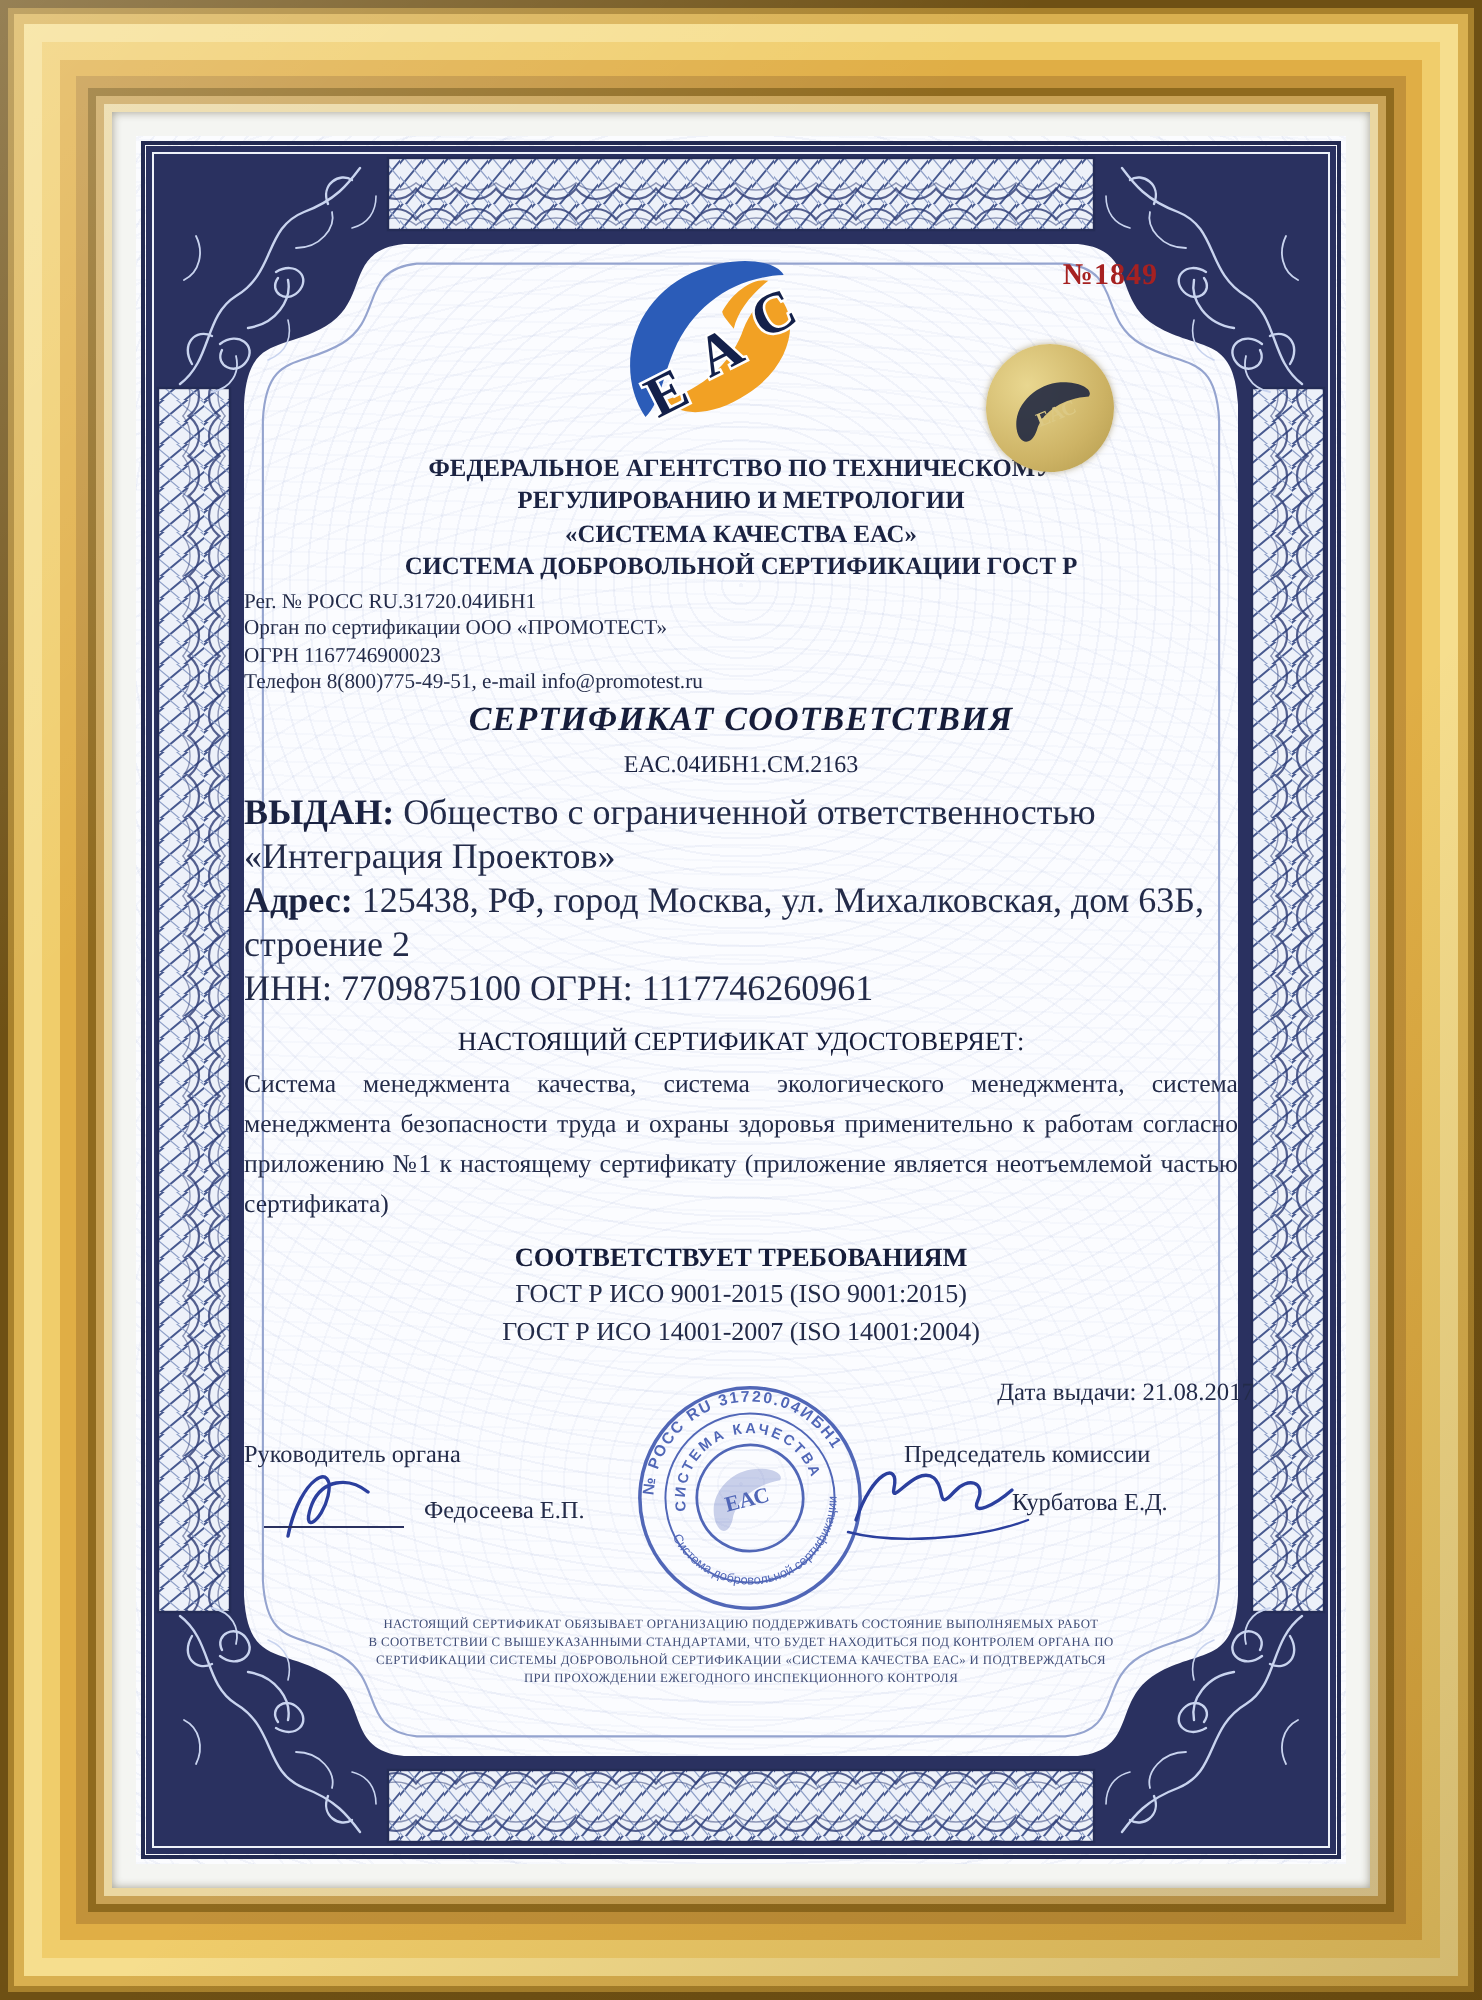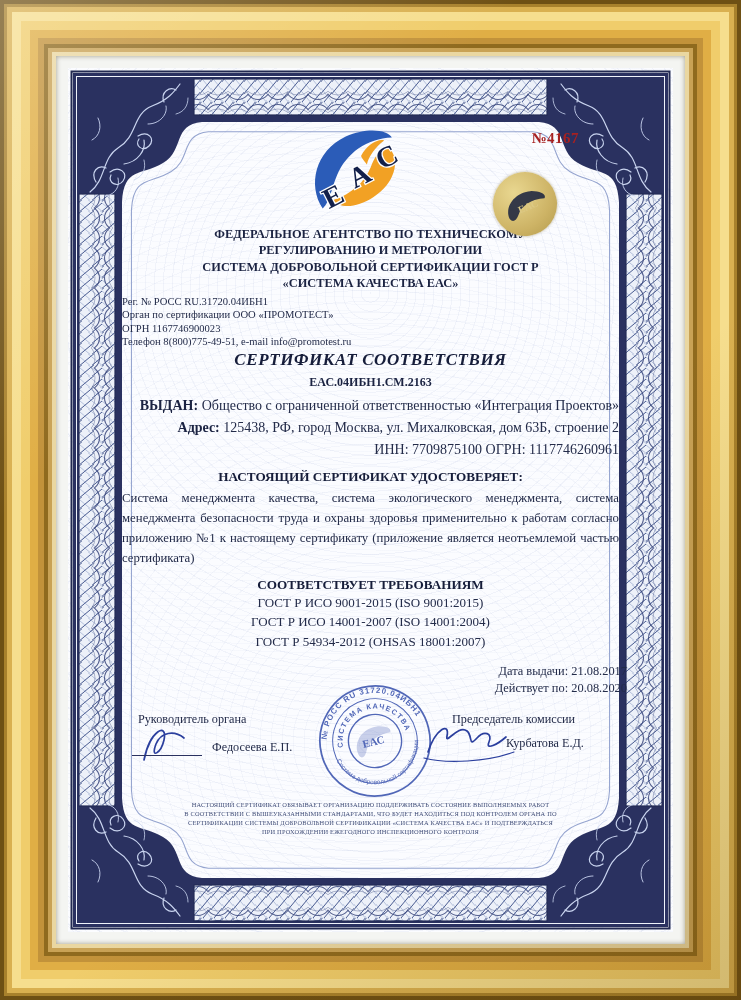--- a/index.html
+++ b/index.html
@@ -32,24 +32,24 @@
   .content{position:absolute;inset:54px;color:#232b49;}
   .cert-no{position:absolute;top:8px;right:40px;font-size:15px;font-weight:bold;color:#a62121;letter-spacing:.5px;}
   .logo-row{margin-top:4px;height:96px;display:flex;justify-content:center;}
   .logo-row svg{margin-right:14px;}
   .holo-seal{position:absolute;top:50px;left:371px;width:64px;height:64px;border-radius:50%;
     background:radial-gradient(circle at 35% 30%, #e9d790, #cdb365 62%, #b39a4c);
     box-shadow:0 0 3px rgba(120,100,40,.5);transform:rotate(-8deg);}
   .agency{margin-top:4px;text-align:center;font-weight:bold;font-size:12.4px;line-height:16.4px;color:#1b2342;}
   .registry{margin-top:3px;text-align:left;font-size:10.6px;line-height:13.5px;}
   .title{text-align:center;font-weight:bold;font-size:17px;line-height:21px;letter-spacing:.6px;color:#161d3a;font-style:italic;}
-  .code{margin-top:5px;text-align:center;font-weight:bold;font-size:12px;line-height:14px;color:#1b2342;}
-  .issued{margin-top:6px;text-align:right;font-size:14px;line-height:22px;}
+  .code{margin-top:5px;text-align:center;font-weight:normal;font-size:12px;line-height:14px;color:#1b2342;}
+  .issued{margin-top:6px;text-align:left;font-size:18px;line-height:22px;}
   .issued b{color:#1b2342;}
-  .sec-head{margin-top:7px;text-align:center;font-weight:bold;font-size:13.2px;line-height:17px;color:#161d3a;}
+  .sec-head{margin-top:7px;text-align:center;font-weight:normal;font-size:13.2px;line-height:17px;color:#161d3a;}
   .para{margin-top:3px;font-size:12.8px;line-height:20px;text-align:justify;}
   .sec-head2{margin-top:8px;text-align:center;font-weight:bold;font-size:13.2px;line-height:17px;color:#161d3a;}
   .gost{text-align:center;font-size:13px;line-height:19.5px;}
   .dates{margin-top:12px;margin-right:-8px;text-align:right;font-size:12.4px;line-height:16.5px;}
   .sig-row{position:relative;margin-top:8px;height:92px;}
   .sig-label{position:absolute;font-size:12.2px;}
   .sig-name{position:absolute;font-size:12.2px;text-align:right;}
   .sig-line{position:absolute;border-bottom:1px solid #2a3160;width:70px;}
   .stamp{position:absolute;left:194px;top:-22px;width:118px;height:118px;opacity:.88;}
   .footnote{margin-top:4px;text-align:center;font-size:6.4px;line-height:9px;color:#414e78;letter-spacing:.2px;}
@@ -128,21 +128,21 @@
       <g>
         <use href="#flor" transform="translate(12,12)"></use>
         <use href="#flor" transform="translate(593,12) scale(-1,1)"></use>
         <use href="#flor" transform="translate(12,852) scale(1,-1)"></use>
         <use href="#flor" transform="translate(593,852) scale(-1,-1)"></use>
       </g>
     </svg>
 
     <div class="content">
 
-      <div class="cert-no">№4167</div>
+      <div class="cert-no">№1849</div>
 
       <div class="logo-row">
         <svg width="126" height="96" viewBox="0 0 126 100">
           <path d="M20 86 C4 62 12 26 44 11 C66 1 88 4 92 12 C66 13 45 28 35 51 C29 65 28 78 20 86 Z" fill="#2b5cb8"></path>
           <path d="M90 24 C101 36 95 60 73 74 C55 86 37 86 31 77 C50 71 64 58 70 43 C74 31 83 19 90 24 Z" fill="#f2a124"></path>
           <path d="M60 31 C66 20 77 13 84 15 C75 22 68 31 66 40 C63 36 60 33 60 31 Z" fill="#f2a124"></path>
           <g font-family="Liberation Serif, DejaVu Serif, serif" font-weight="bold" font-size="30" fill="#13204a" stroke="#ffffff" stroke-width="2.6" paint-order="stroke">
             <text x="22" y="84" transform="rotate(-27 30 76)">Е</text>
             <text x="49" y="63" transform="rotate(-27 57 55)">А</text>
             <text x="77" y="43" transform="rotate(-27 85 35)">С</text>
@@ -153,22 +153,22 @@
       <div class="holo-seal">
         <svg width="64" height="64" viewBox="0 0 64 64">
           <path d="M14 40 C14 28 27 19 39 20 C49 21 55 26 52 29 C40 28 28 33 24 42 C20 50 14 48 14 40 Z" fill="#1c2440" opacity="0.88"></path>
           <text x="24" y="39" font-family="Liberation Serif, DejaVu Serif, serif" font-weight="bold" font-size="10" fill="#dcc985" transform="rotate(-14 32 34)">ЕАС</text>
         </svg>
       </div>
 
       <div class="agency">
         <div>ФЕДЕРАЛЬНОЕ АГЕНТСТВО ПО ТЕХНИЧЕСКОМУ</div>
         <div>РЕГУЛИРОВАНИЮ И МЕТРОЛОГИИ</div>
+        <div>«СИСТЕМА КАЧЕСТВА ЕАС»</div>
         <div>СИСТЕМА ДОБРОВОЛЬНОЙ СЕРТИФИКАЦИИ ГОСТ Р</div>
-        <div>«СИСТЕМА КАЧЕСТВА ЕАС»</div>
       </div>
 
       <div class="registry">
         <div>Рег. № РОСС RU.31720.04ИБН1</div>
         <div>Орган по сертификации ООО «ПРОМОТЕСТ»</div>
         <div>ОГРН 1167746900023</div>
         <div>Телефон 8(800)775-49-51, e-mail info@promotest.ru</div>
       </div>
 
       <div class="title">СЕРТИФИКАТ СООТВЕТСТВИЯ</div>
@@ -180,30 +180,28 @@
         <div>ИНН: 7709875100 ОГРН: 1117746260961</div>
       </div>
 
       <div class="sec-head">НАСТОЯЩИЙ СЕРТИФИКАТ УДОСТОВЕРЯЕТ:</div>
       <div class="para">Система менеджмента качества,  система экологического менеджмента, система менеджмента безопасности труда и охраны здоровья применительно к работам согласно приложению №1 к настоящему сертификату (приложение является неотъемлемой частью сертификата)</div>
 
       <div class="sec-head2">СООТВЕТСТВУЕТ ТРЕБОВАНИЯМ</div>
       <div class="gost">
         <div>ГОСТ Р ИСО 9001-2015 (ISO 9001:2015)</div>
         <div>ГОСТ Р ИСО 14001-2007 (ISO 14001:2004)</div>
-        <div>ГОСТ Р 54934-2012 (OHSAS 18001:2007)</div>
       </div>
 
       <div class="dates">
         <div>Дата выдачи: 21.08.2017</div>
-        <div>Действует по: 20.08.2020</div>
       </div>
 
       <div class="sig-row">
-        <div class="sig-label" style="left:16px;top:8px;">Руководитель органа</div>
+        <div class="sig-label" style="left:0;top:8px;">Руководитель органа</div>
         <svg style="position:absolute;left:8px;top:12px;" width="92" height="54" viewBox="0 0 92 54">
           <path d="M14 44 C20 14 38 6 34 24 C31 37 20 44 26 28 C31 16 44 14 54 22" fill="none" stroke="#2b3f9e" stroke-width="1.7" stroke-linecap="round"></path>
         </svg>
         <div class="sig-line" style="left:10px;top:51px;"></div>
         <div class="sig-name" style="left:90px;top:36px;">Федосеева Е.П.</div>
 
         <svg class="stamp" viewBox="0 0 120 120">
           <g transform="rotate(-14 60 60)" stroke="#3a53ae" fill="none">
             <circle cx="60" cy="60" r="56" stroke-width="1.8"></circle>
             <circle cx="60" cy="60" r="43" stroke-width="1"></circle>

